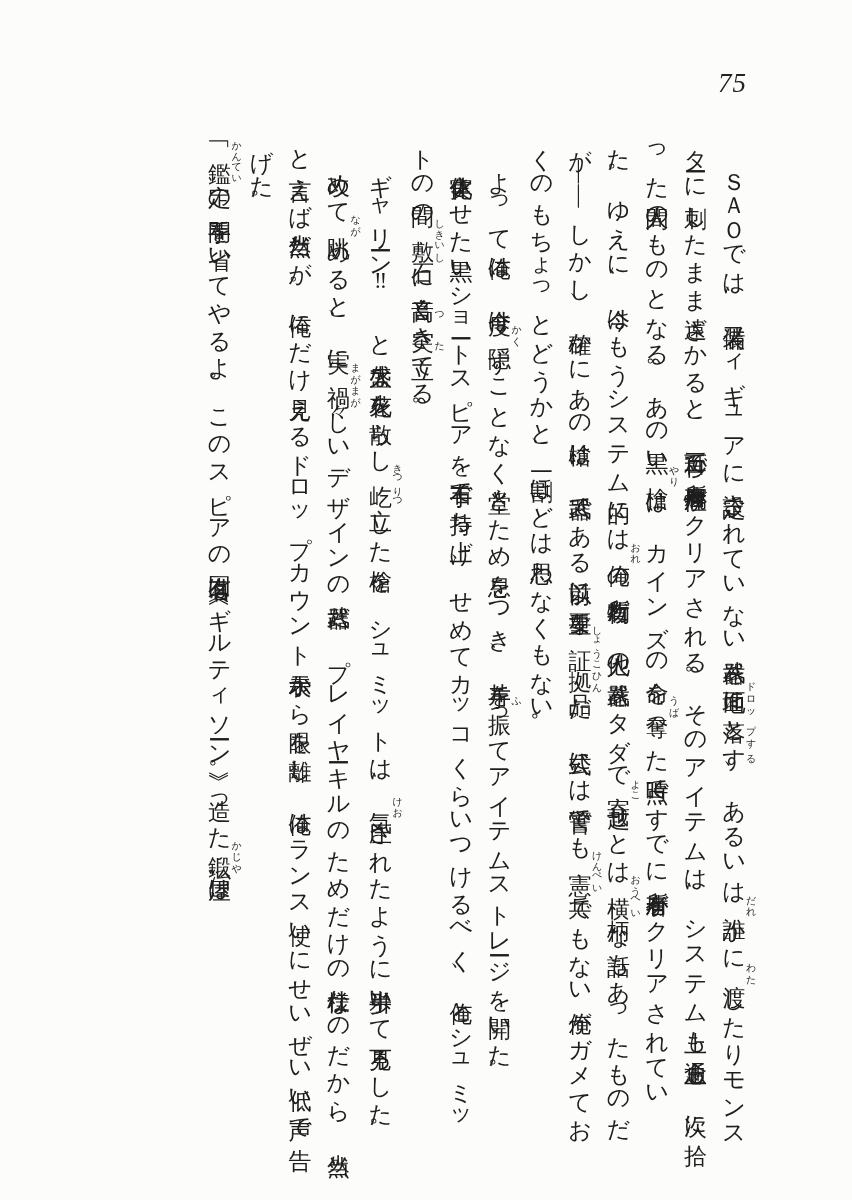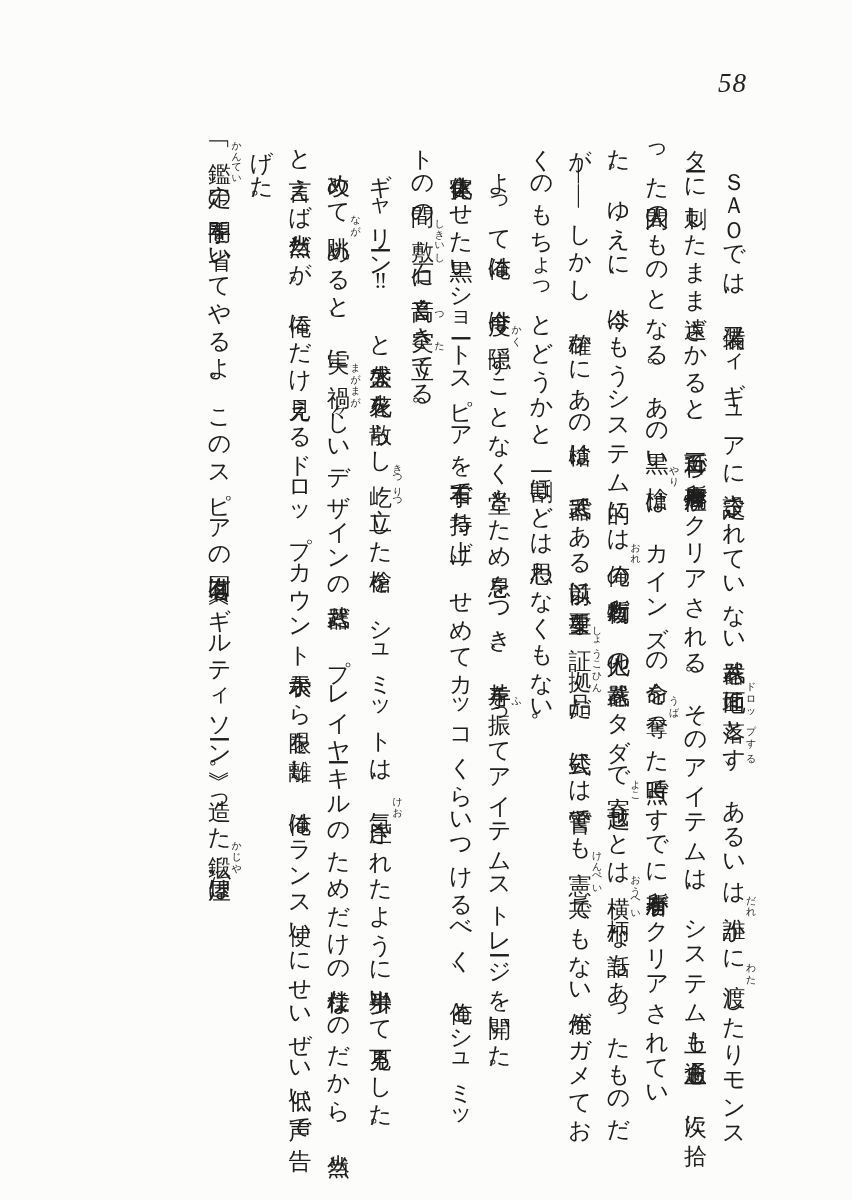--- a/index.html
+++ b/index.html
@@ -50,21 +50,21 @@
   rt {
     font-size: 10px;
     letter-spacing: 0;
     color: #2a2a2a;
   }
 </style>
 </head>
 <body>
 
 <div class="page-root">
-  <div class="page-number">58</div>
+  <div class="page-number">75</div>
 
   <div class="text-block" id="text-block">
       <p class="para indent">ＳＡＯでは、装備フィギュアに設定されていない武器を<ruby>地面に落とす<rt>ドロップする</rt></ruby>、あるいは<ruby>誰<rt>だれ</rt></ruby>かに<ruby>渡<rt>わた</rt></ruby>したりモンスターに刺したまま遠ざかると、三百秒で所有者属性がクリアされる。そのアイテムは、システム上も通念上も、次に拾った人間のものとなる。あの黒い<ruby>槍<rt>やり</rt></ruby>は、カインズの命を<ruby>奪<rt>うば</rt></ruby>った時点ですでに所有者がクリアされていた。ゆえに、今はもうシステム的には<ruby>俺<rt>おれ</rt></ruby>の所有物だ。他人の武器をタダで<ruby>寄越<rt>よこ</rt></ruby>せとは<ruby>横柄<rt>おうへい</rt></ruby>な話もあったものだが――しかし、確かにあの槍は、武器である以前に重要な<ruby>証拠品<rt>しょうこひん</rt></ruby>だ。公式には警官でも<ruby>憲兵<rt>けんぺい</rt></ruby>でもない俺がガメておくのもちょっとどうかと、一割ほどは思わなくもない。</p>
       <p class="para indent">よって俺は、今度は<ruby>隠<rt>かく</rt></ruby>すことなく堂々とため息をつき、片手を<ruby>振<rt>ふ</rt></ruby>ってアイテムストレージを開いた。</p>
       <p class="para indent">実体化させた黒いショートスピアを右手で持ち上げ、せめてカッコくらいつけるべく、俺とシュミットの間の<ruby>敷石<rt>しきいし</rt></ruby>に音高く<ruby>突<rt>つ</rt></ruby>き<ruby>立<rt>た</rt></ruby>てる。</p>
       <p class="para indent">ギャリーン‼　と盛大な火花を散らし<ruby>屹立<rt>きつりつ</rt></ruby>した槍を、シュミットは、<ruby>気圧<rt>けお</rt></ruby>されたように半歩引いて見下ろした。</p>
       <p class="para indent">改めて<ruby>眺<rt>なが</rt></ruby>めると、実に<ruby>禍々<rt>まがまが</rt></ruby>しいデザインの武器だ。プレイヤーキルのためだけの仕様なのだから、当然と言えば当然だが。俺にだけ見えるドロップカウント表示から眼を離し、俺はランス使いにせいぜい低い声で告げた。</p>
       <p class="para">「<ruby>鑑定<rt>かんてい</rt></ruby>の手間を省いてやるよ。このスピアの固有名は《ギルティソーン》。造った<ruby>鍛冶屋<rt>かじや</rt></ruby>は、</p>
     </div>
 </div>

